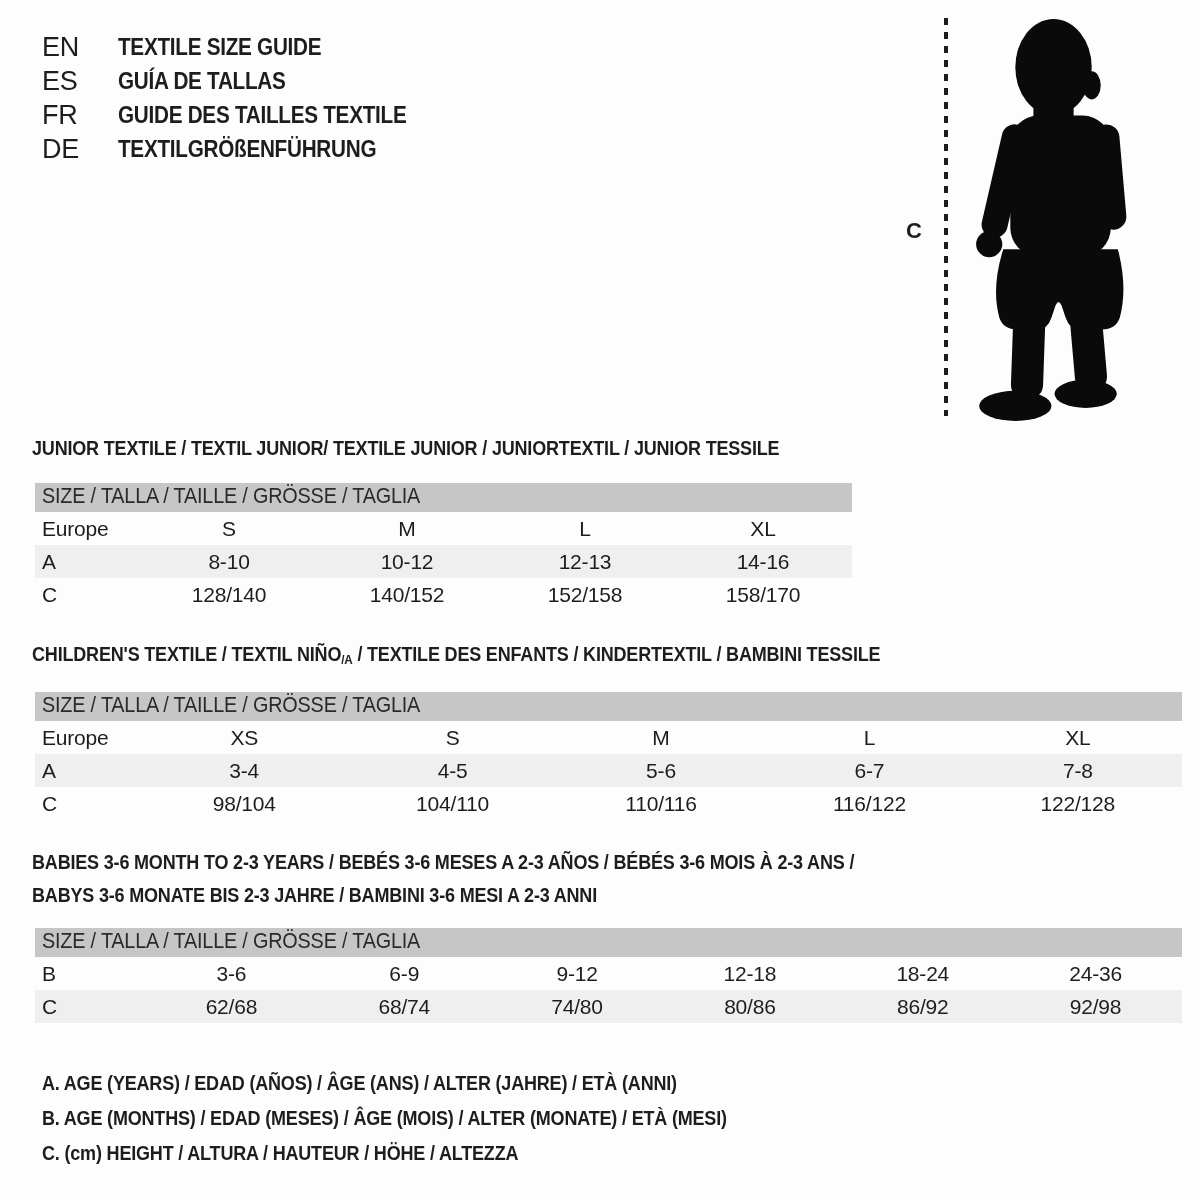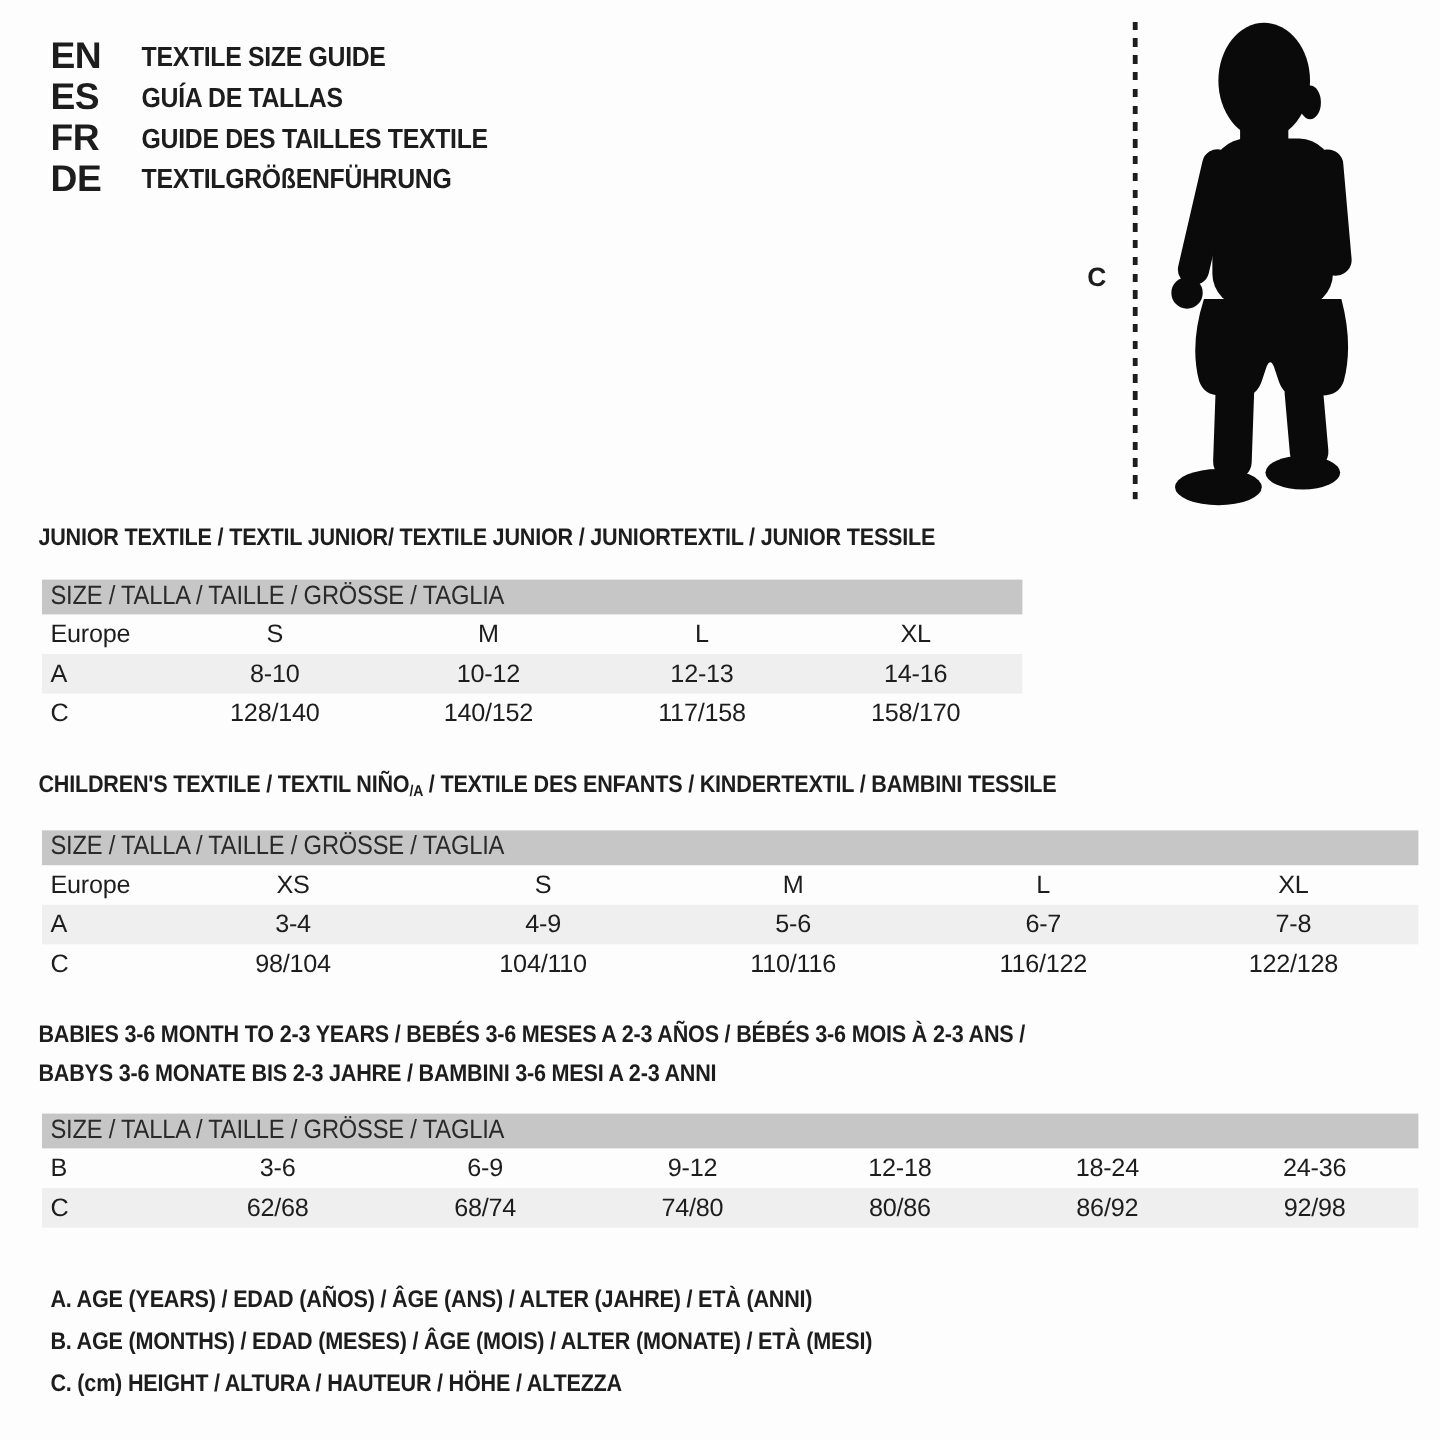--- a/index.html
+++ b/index.html
@@ -10,21 +10,21 @@
   .canvas{
     position:relative;width:1200px;height:1200px;background:var(--bg);
     font-family:"Liberation Sans","DejaVu Sans",sans-serif;color:var(--ink);
     overflow:hidden;
   }
   .cond{display:inline-block;transform:scaleX(.9);transform-origin:0 50%;white-space:nowrap;}
 
   
   .lang-block{position:absolute;left:42px;top:30px;}
   .lang-row{display:flex;height:34px;align-items:center;}
-  .lang-code{width:76px;font-weight:700;font-size:31px;letter-spacing:-.3px;}
+  .lang-code{width:76px;font-weight:400;font-size:27px;letter-spacing:-.3px;}
   .lang-title{font-weight:700;font-size:23px;letter-spacing:-.3px;}
 
   
   .c-label{position:absolute;left:906px;top:218px;font-size:22px;font-weight:700;}
   .dash-line{
     position:absolute;left:944px;top:18px;width:4px;height:398px;
     background:repeating-linear-gradient(to bottom,var(--ink) 0px,var(--ink) 7px,transparent 7px,transparent 14px);
   }
   .silhouette{position:absolute;left:953px;top:12px;width:195px;height:412px;}
 
@@ -117,21 +117,21 @@
       <span class="lbl">A</span>
       <span class="val">8-10</span>
       <span class="val">10-12</span>
       <span class="val">12-13</span>
       <span class="val">14-16</span>
     </div>
     <div class="trow cols4">
       <span class="lbl">C</span>
       <span class="val">128/140</span>
       <span class="val">140/152</span>
-      <span class="val">117/158</span>
+      <span class="val">152/158</span>
       <span class="val">158/170</span>
     </div>
   </div>
 
   <h2 class="sec-heading" id="h-children">
     <span class="cond"><span>CHILDREN'S TEXTILE / TEXTIL NIÑO</span><span class="subsz">/A</span><span> / TEXTILE DES ENFANTS / KINDERTEXTIL / BAMBINI TESSILE</span></span>
   </h2>
   <div class="size-table t-children">
     <div class="size-bar">
       <span class="cond">SIZE / TALLA / TAILLE / GRÖSSE / TAGLIA</span>
@@ -140,21 +140,21 @@
       <span class="lbl">Europe</span>
       <span class="val">XS</span>
       <span class="val">S</span>
       <span class="val">M</span>
       <span class="val">L</span>
       <span class="val">XL</span>
     </div>
     <div class="trow cols5 shade">
       <span class="lbl">A</span>
       <span class="val">3-4</span>
-      <span class="val">4-9</span>
+      <span class="val">4-5</span>
       <span class="val">5-6</span>
       <span class="val">6-7</span>
       <span class="val">7-8</span>
     </div>
     <div class="trow cols5">
       <span class="lbl">C</span>
       <span class="val">98/104</span>
       <span class="val">104/110</span>
       <span class="val">110/116</span>
       <span class="val">116/122</span>

